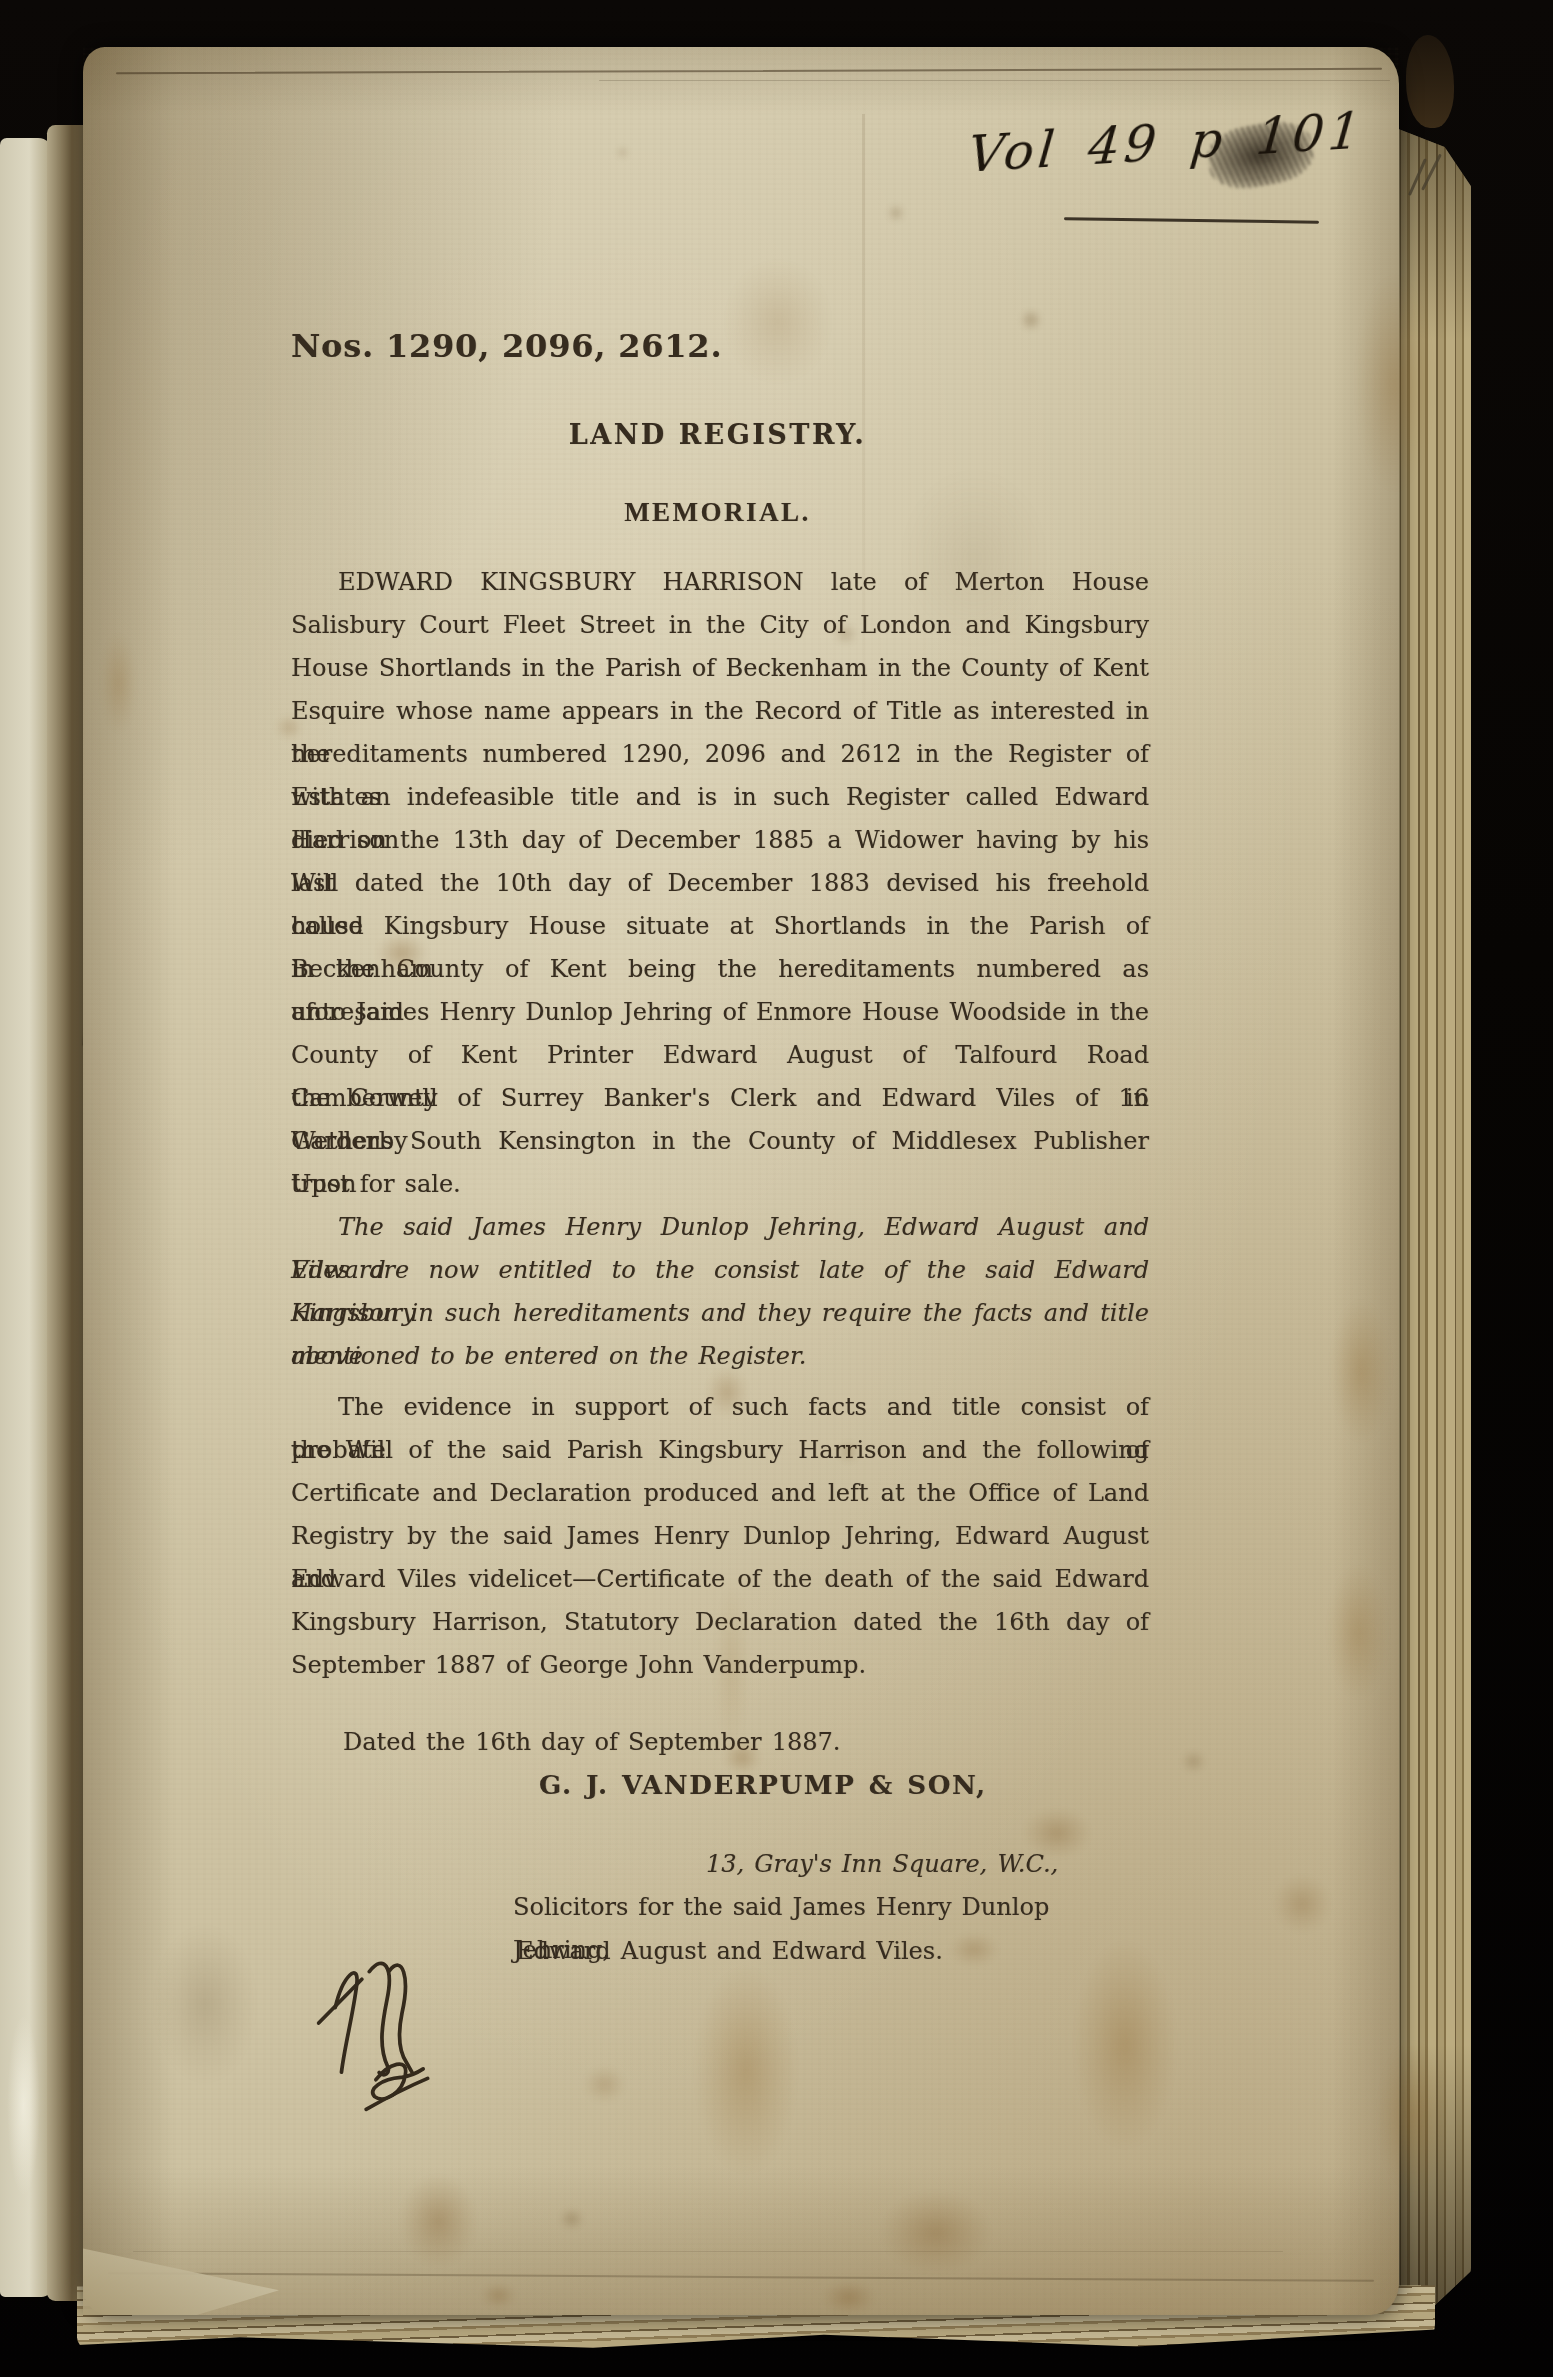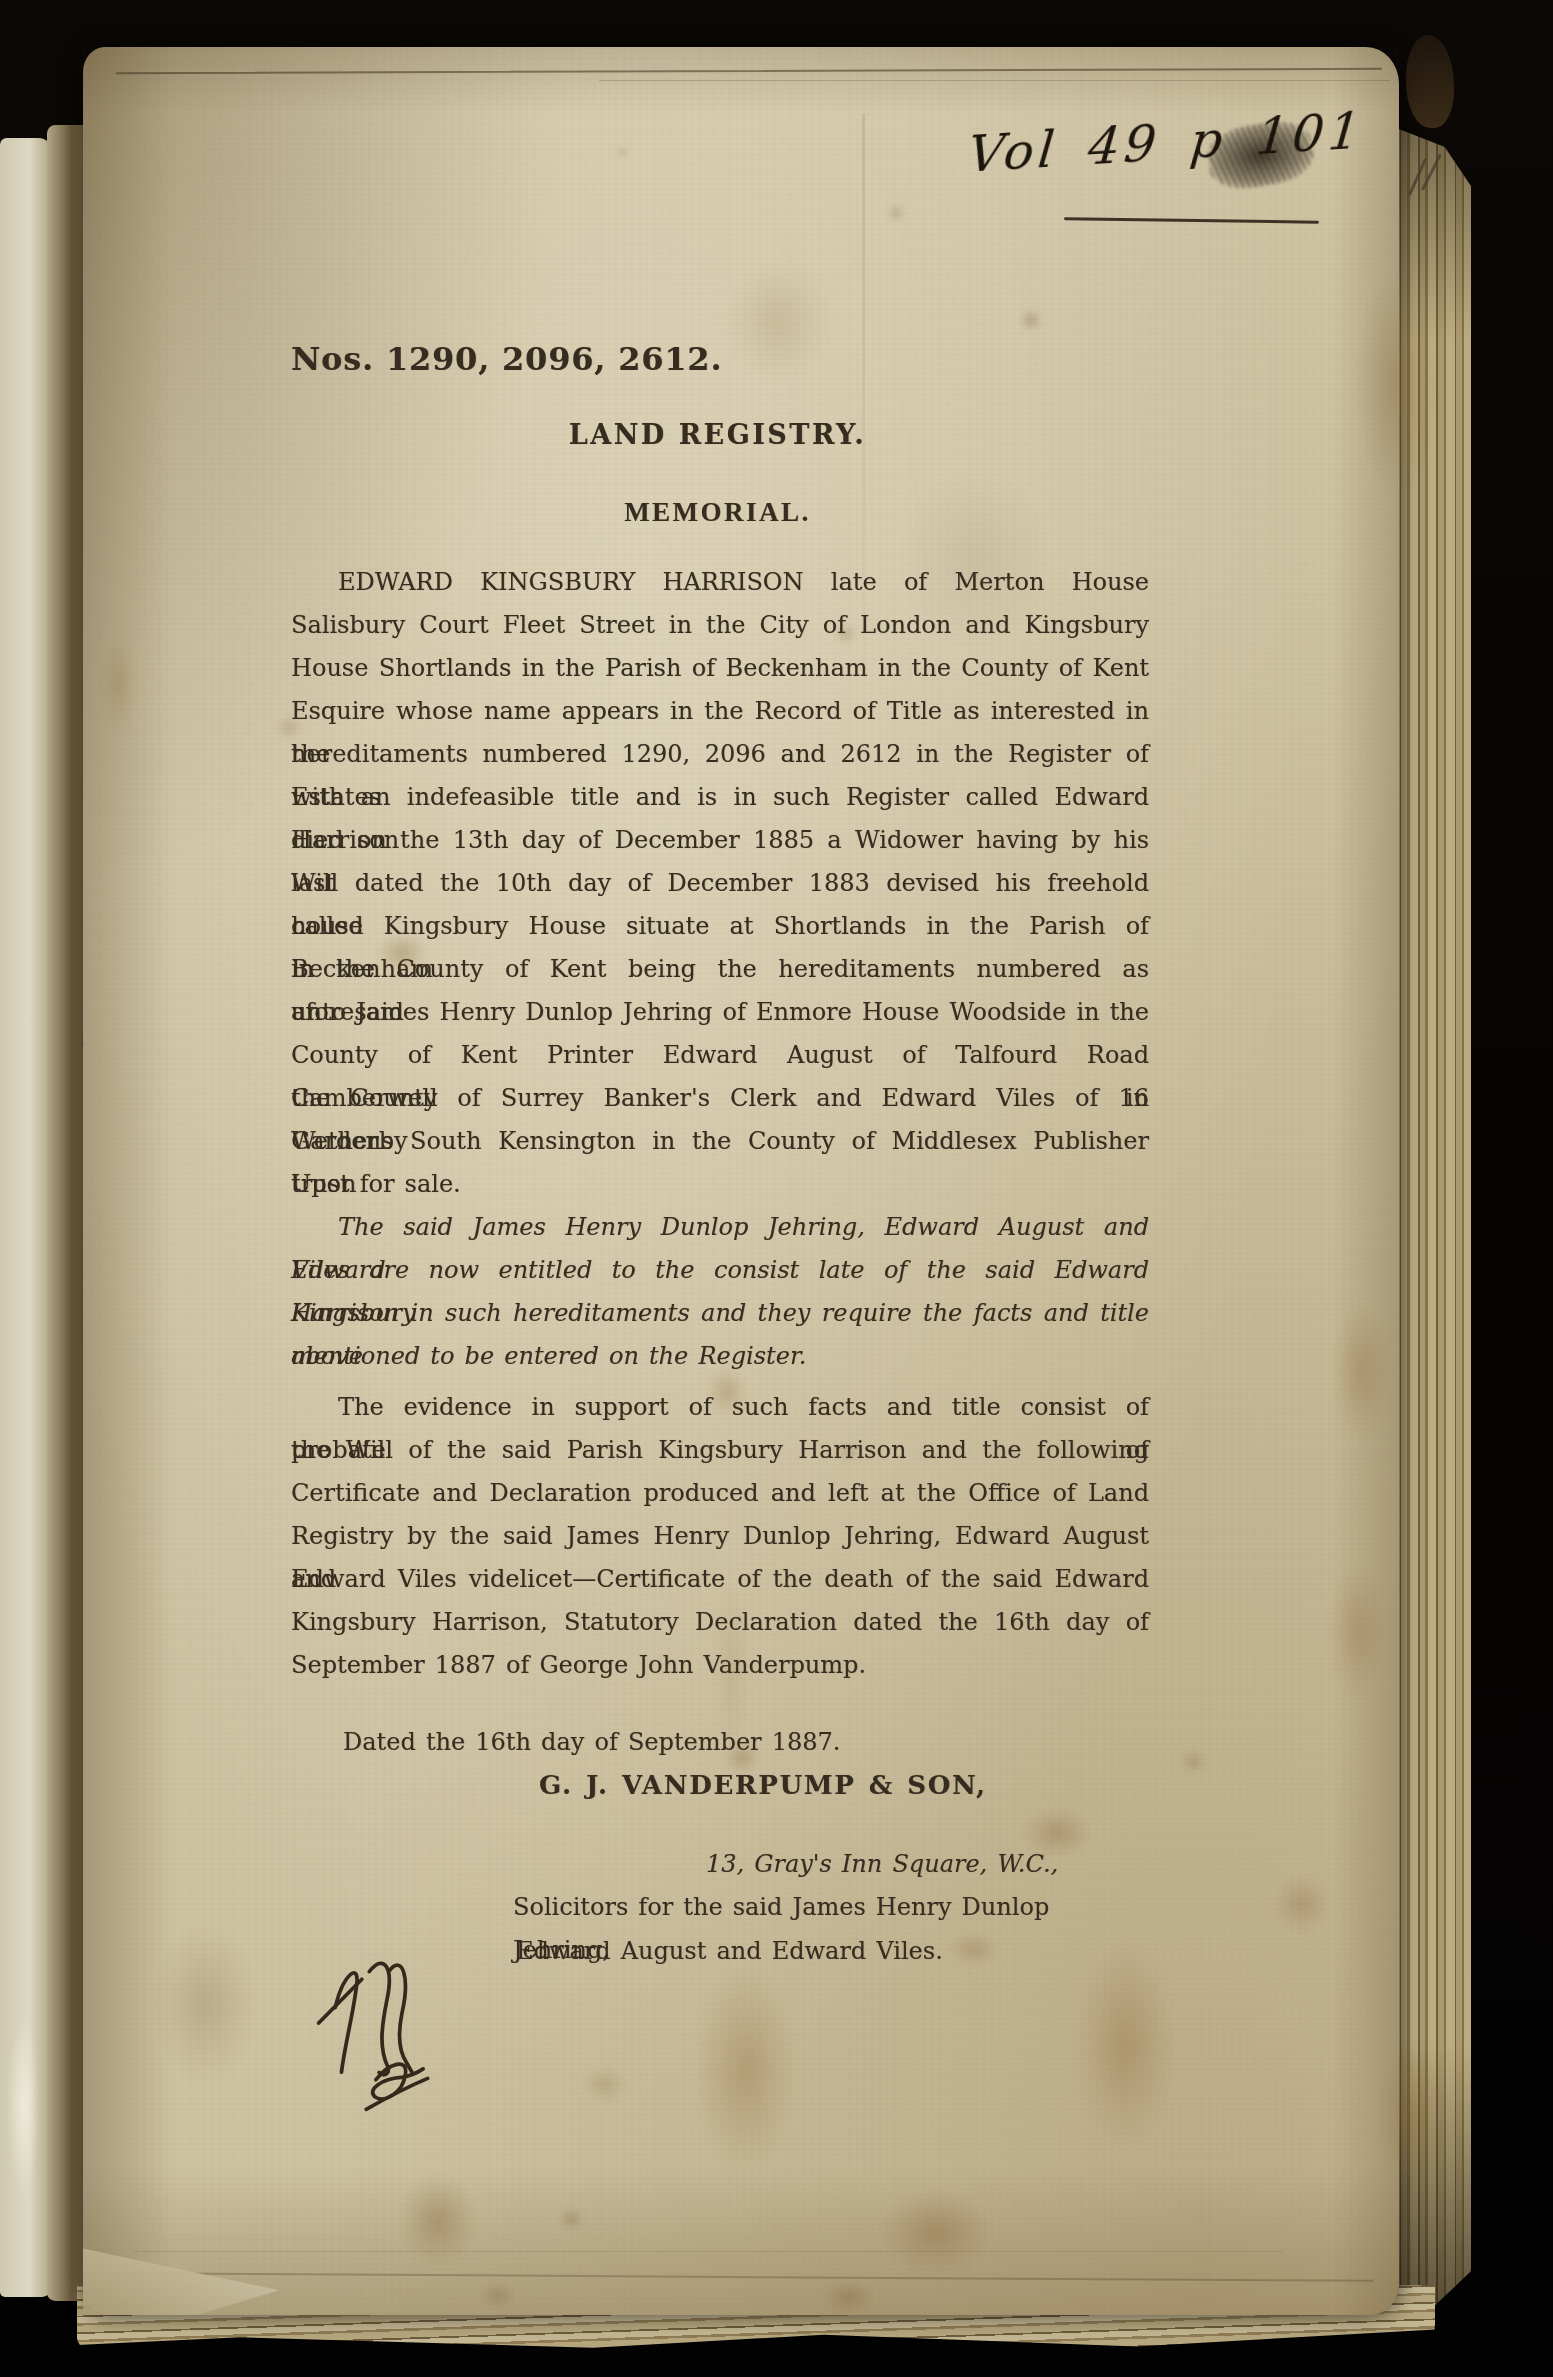--- a/index.html
+++ b/index.html
@@ -75,21 +75,21 @@
   .hw-underline{position:absolute;left:981px;top:172px;width:255px;height:3.3px;
     background:#221a10;opacity:.85;transform:rotate(.8deg);border-radius:2.5px;}
   .hw-smudge{position:absolute;left:1125px;top:77px;width:105px;height:62px;
     background:
       repeating-linear-gradient(75deg,rgba(22,15,8,.55) 0 1.7px,transparent 1.7px 5.8px),
       radial-gradient(ellipse,rgba(25,18,10,.75),rgba(25,18,10,.3) 55%,transparent 78%);
     filter:blur(1.7px);transform:rotate(-10deg);border-radius:40%;}
 
   
   .ink{color:#362c1f;text-shadow:0.4px 0.4px 0.7px rgba(54,44,31,.35);}
-  .nos{position:absolute;left:208px;top:293px;font-size:32px;font-weight:bold;letter-spacing:0.8px;}
+  .nos{position:absolute;left:208px;top:280px;font-size:32px;font-weight:bold;letter-spacing:0.8px;}
   .headings{position:absolute;left:208px;width:853px;text-align:center;}
   .h-land{top:372px;font-size:27px;font-weight:bold;letter-spacing:2.5px;}
   .h-mem{top:450px;font-size:27px;font-weight:bold;letter-spacing:2.5px;font-family:Liberation Serif, serif;}
   .bodycol{position:absolute;left:208px;top:514px;width:858px;font-size:24px;word-spacing:2.5px;}
   .tline{height:43px;line-height:43px;text-align:justify;text-align-last:justify;white-space:nowrap_off;}
   .tline.first{text-indent:47px;}
   .tline.last{text-align-last:left;}
   .para{margin:0;}
   .p2{margin-top:0;font-style:italic;}
   .p3{margin-top:8.3px;}

